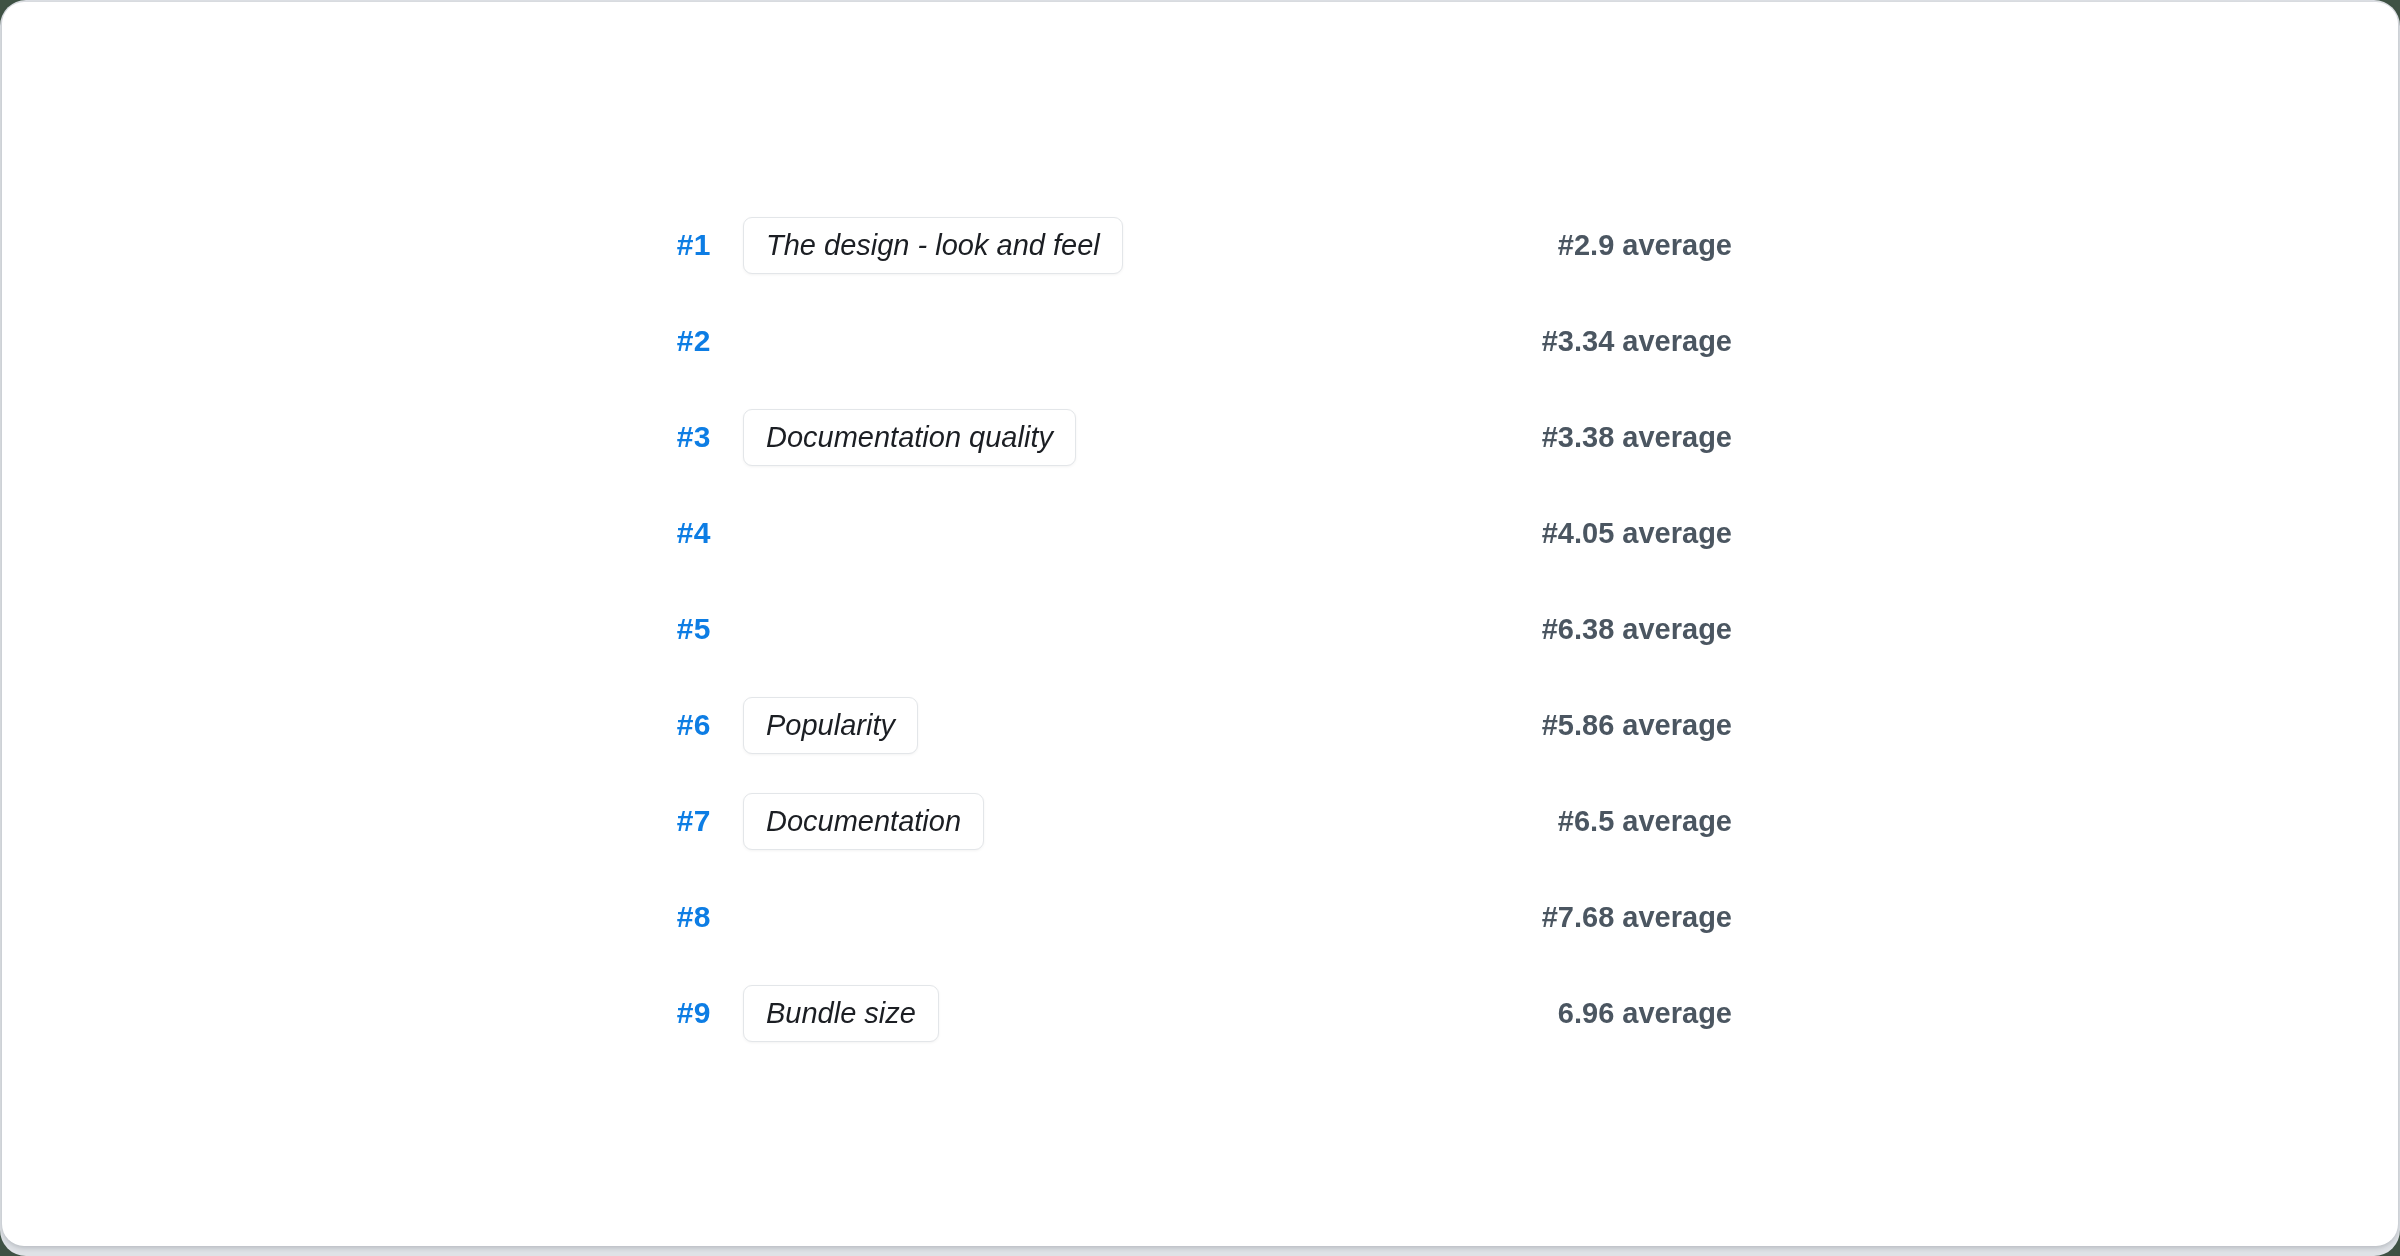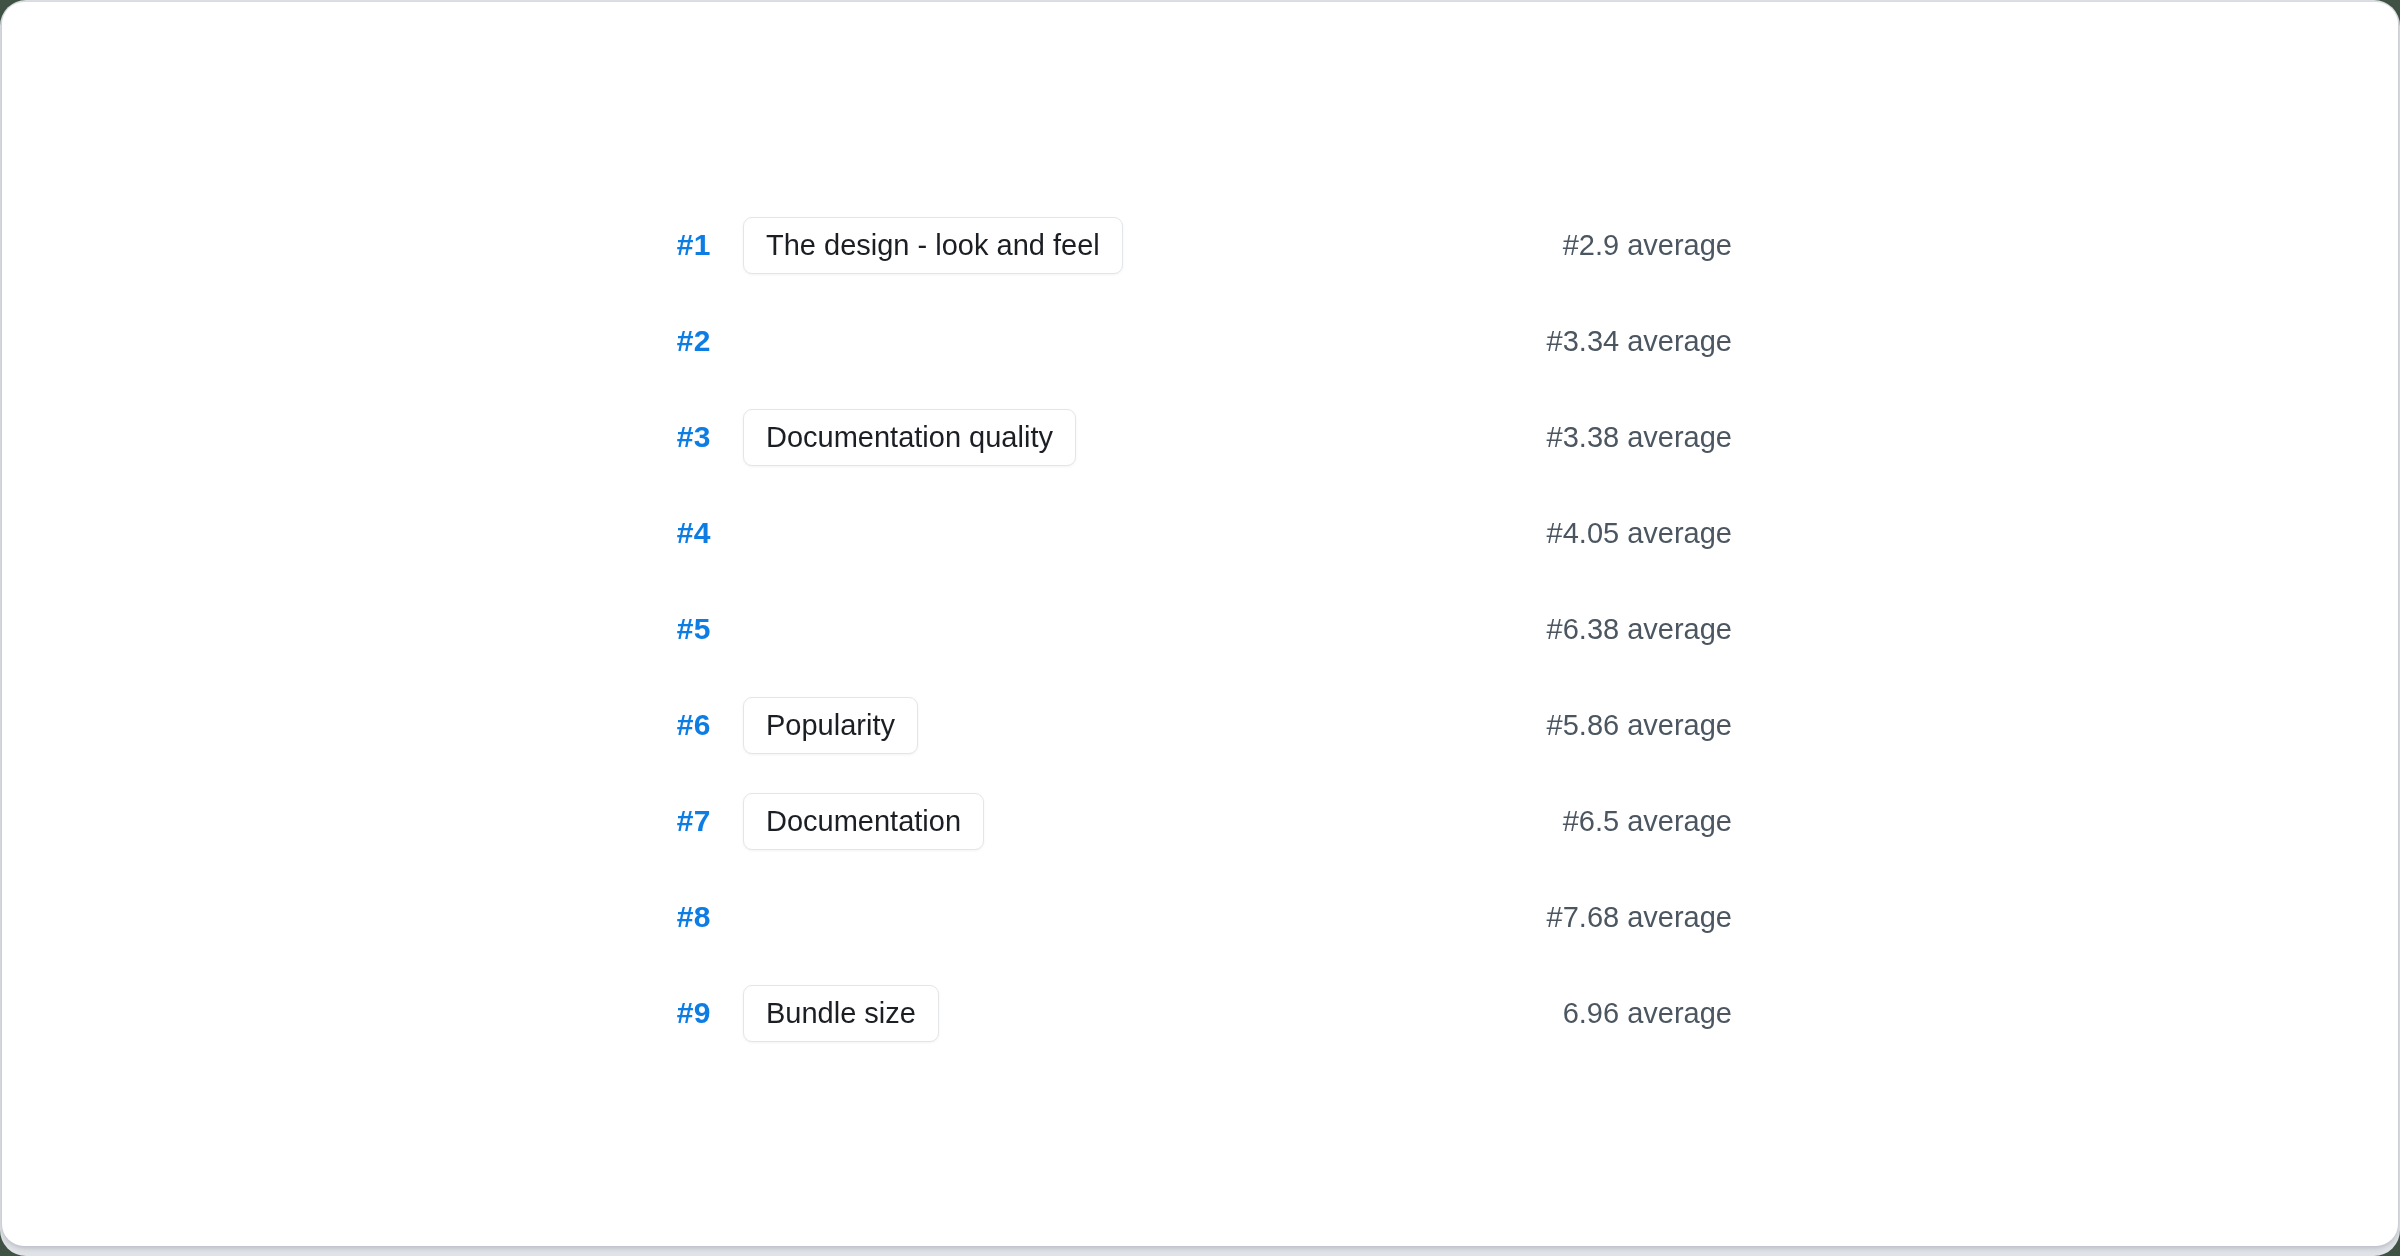--- a/index.html
+++ b/index.html
@@ -43,25 +43,27 @@
     margin-left:32px;
     display:inline-flex;align-items:center;
     background:var(--card-bg);
     border:1.5px solid var(--item-border);
     border-radius:9px;
     padding:11px 22px;
     font-size:29px;color:var(--item-text);
     box-shadow:0 1px 3px rgba(0,0,0,0.05);
     cursor:grab;
     white-space:nowrap;
+    font-style:italic;
   }
   .avg{
     margin-left:auto;
     font-size:29px;color:var(--avg-text);
     white-space:nowrap;
+    font-weight:bold;
   }
 </style>
 </head>
 <body>
 
 <div class="page-bg">
   <div class="card">
     <div class="list">
 
       <div class="row">

